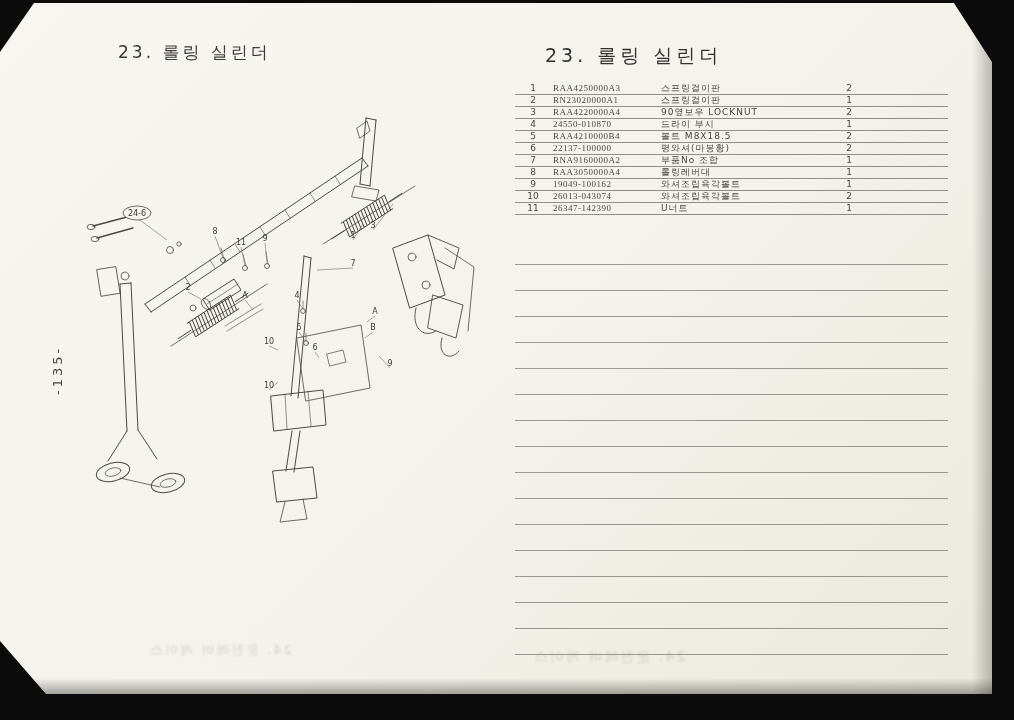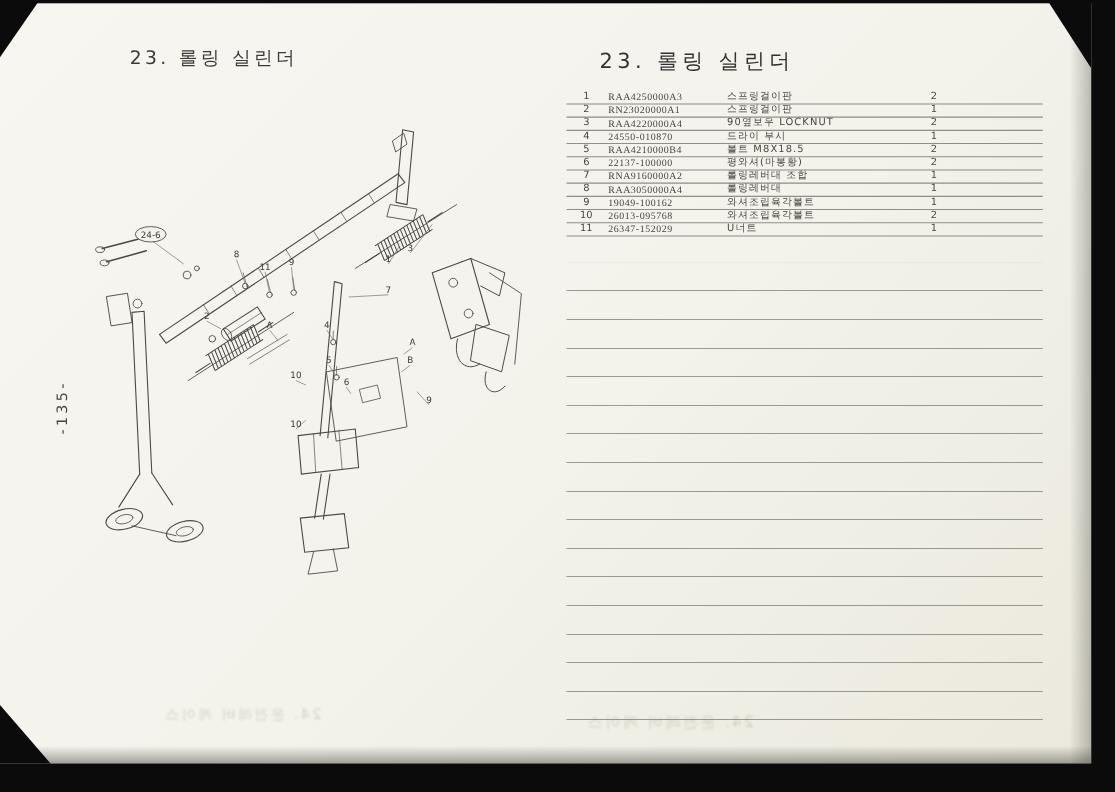--- a/index.html
+++ b/index.html
@@ -250,48 +250,48 @@
           <div class="trow">
             <div class="cell c-no">6</div>
             <div class="cell c-pn">22137-100000</div>
             <div class="cell c-name">평와셔(마봉황)</div>
             <div class="cell c-qty">2</div>
             <div class="cell c-rm"></div>
           </div>
           <div class="trow">
             <div class="cell c-no">7</div>
             <div class="cell c-pn">RNA9160000A2</div>
-            <div class="cell c-name">롤링레버대 조합</div>
+            <div class="cell c-name">부품No 조합</div>
             <div class="cell c-qty">1</div>
             <div class="cell c-rm"></div>
           </div>
           <div class="trow">
             <div class="cell c-no">8</div>
             <div class="cell c-pn">RAA3050000A4</div>
             <div class="cell c-name">롤링레버대</div>
             <div class="cell c-qty">1</div>
             <div class="cell c-rm"></div>
           </div>
           <div class="trow">
             <div class="cell c-no">9</div>
             <div class="cell c-pn">19049-100162</div>
             <div class="cell c-name">와셔조립육각볼트</div>
             <div class="cell c-qty">1</div>
             <div class="cell c-rm"></div>
           </div>
           <div class="trow">
             <div class="cell c-no">10</div>
-            <div class="cell c-pn">26013-095768</div>
+            <div class="cell c-pn">26013-043074</div>
             <div class="cell c-name">와셔조립육각볼트</div>
             <div class="cell c-qty">2</div>
             <div class="cell c-rm"></div>
           </div>
           <div class="trow">
             <div class="cell c-no">11</div>
-            <div class="cell c-pn">26347-152029</div>
+            <div class="cell c-pn">26347-142390</div>
             <div class="cell c-name">U너트</div>
             <div class="cell c-qty">1</div>
             <div class="cell c-rm"></div>
           </div>
         </div>
     </div>
 
     <div class="ruled"></div>
 
     <div class="bleed bleed-left">24. 운전레버 케이스</div>

